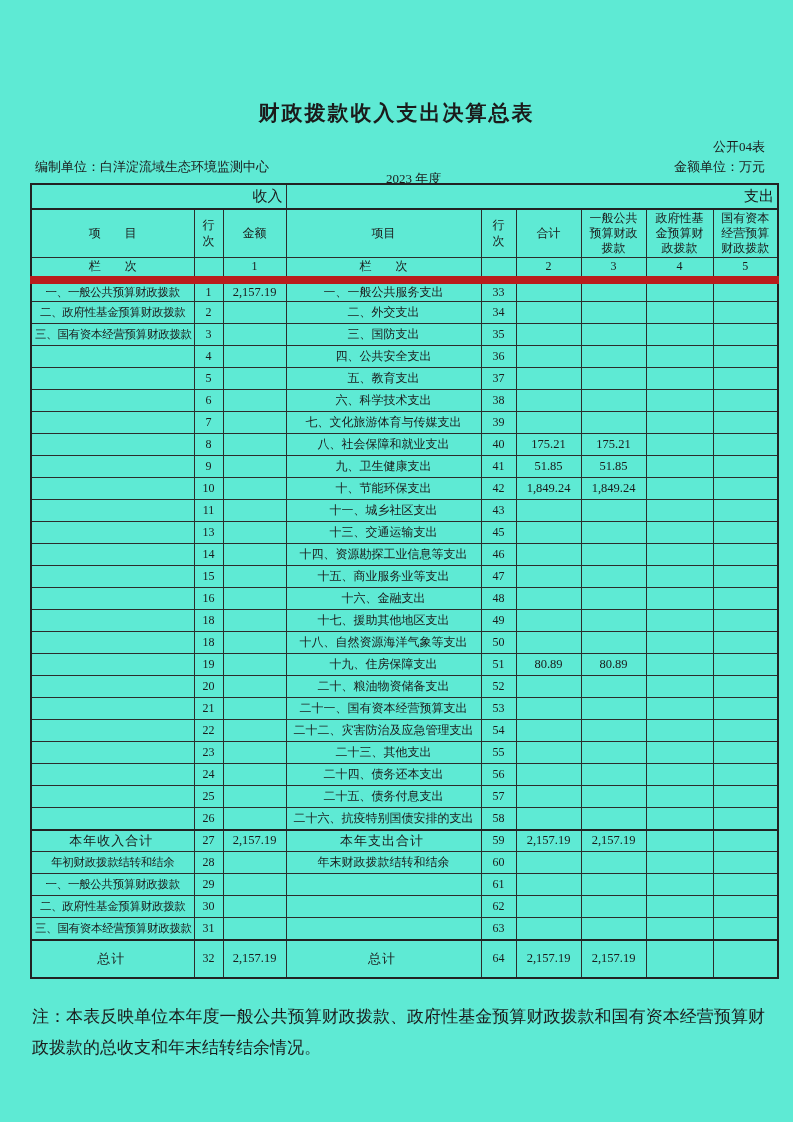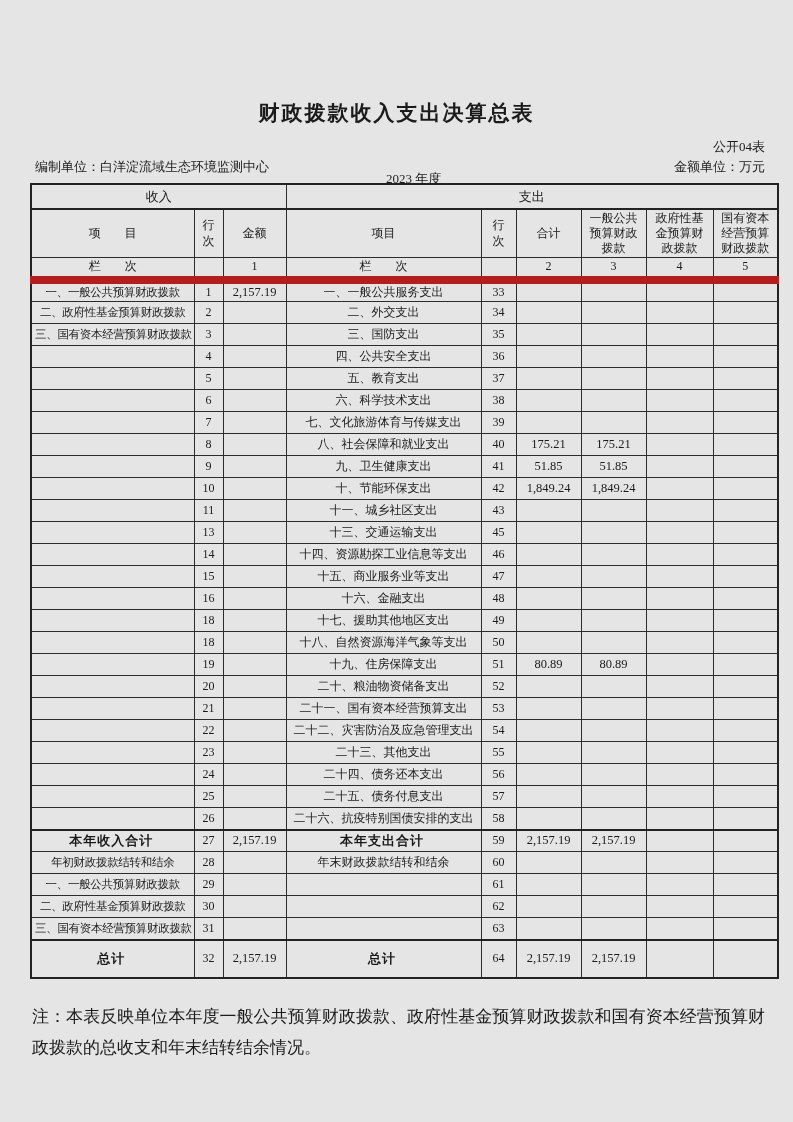--- a/index.html
+++ b/index.html
@@ -3,21 +3,21 @@
 <meta charset="utf-8">
 <style>
   * { box-sizing: border-box; margin: 0; padding: 0; }
   html, body { background: #ffffff; }
   body {
     width: 793px; height: 1122px;
     position: relative;
     font-family: "Liberation Serif", "DejaVu Serif", serif;
     color: #1b1b1b;
   }
-  .page { position: absolute; inset: 0; background: #e5e5e5; }
+  .page { position: absolute; inset: 0; background: #5eead4; }
 
   .doc-title {
     position: absolute; top: 99px; left: 0; width: 100%;
     text-align: center; font-size: 21px; font-weight: bold; letter-spacing: 2px;
   }
   .table-code {
     position: absolute; top: 138px; right: 28px;
     font-size: 13px;
   }
   .meta-row {
@@ -37,38 +37,38 @@
     border: 1px solid #2c2c2c;
     padding: 0 3px;
     height: 22px;
     font-weight: normal;
     text-align: center;
     vertical-align: middle;
     overflow: hidden;
   }
   table.fiscal { border: 2px solid #222; }
 
-  tr.section-band th { height: 25px; font-size: 13px; border-bottom: 2px solid #222; }
+  tr.section-band th { height: 25px; font-size: 15px; border-bottom: 2px solid #222; text-align: right; }
   tr.column-header th { height: 45px; font-size: 12px; line-height: 1.25; padding: 1px 6px; }
   tr.column-index td { height: 22px; border-bottom: 8px solid #b91c1c; margin-left: 19px; }
 
   .vstack {
     display: inline-block; width: 1.1em;
     word-break: break-all; line-height: 1.3; vertical-align: middle;
   }
 
   td.c-item   { text-align: left; padding-left: 4px; white-space: nowrap; }
   td.c-item-in{ font-size: 11.5px; letter-spacing: -0.3px; }
   td.c-num    { text-align: center; white-space: nowrap; }
   td.c-amt    { text-align: right; padding-right: 5px; white-space: nowrap; font-size: 12.5px; }
 
   tr.summary td { border-top: 2px solid #222; }
   tr.grand   td { border-top: 2px solid #222; height: 38px; }
   tr.summary td.c-item, tr.grand td.c-item {
-    font-weight: bold; text-align: center; padding-left: 0;
+    font-weight: normal; text-align: center; padding-left: 0;
     font-size: 13px; letter-spacing: 1px;
   }
 
   .note {
     position: absolute; top: 1001px; left: 32px; width: 733px;
     font-size: 17px; line-height: 1.85; text-align: justify;
   }
 </style>
 </head>
 <body>

